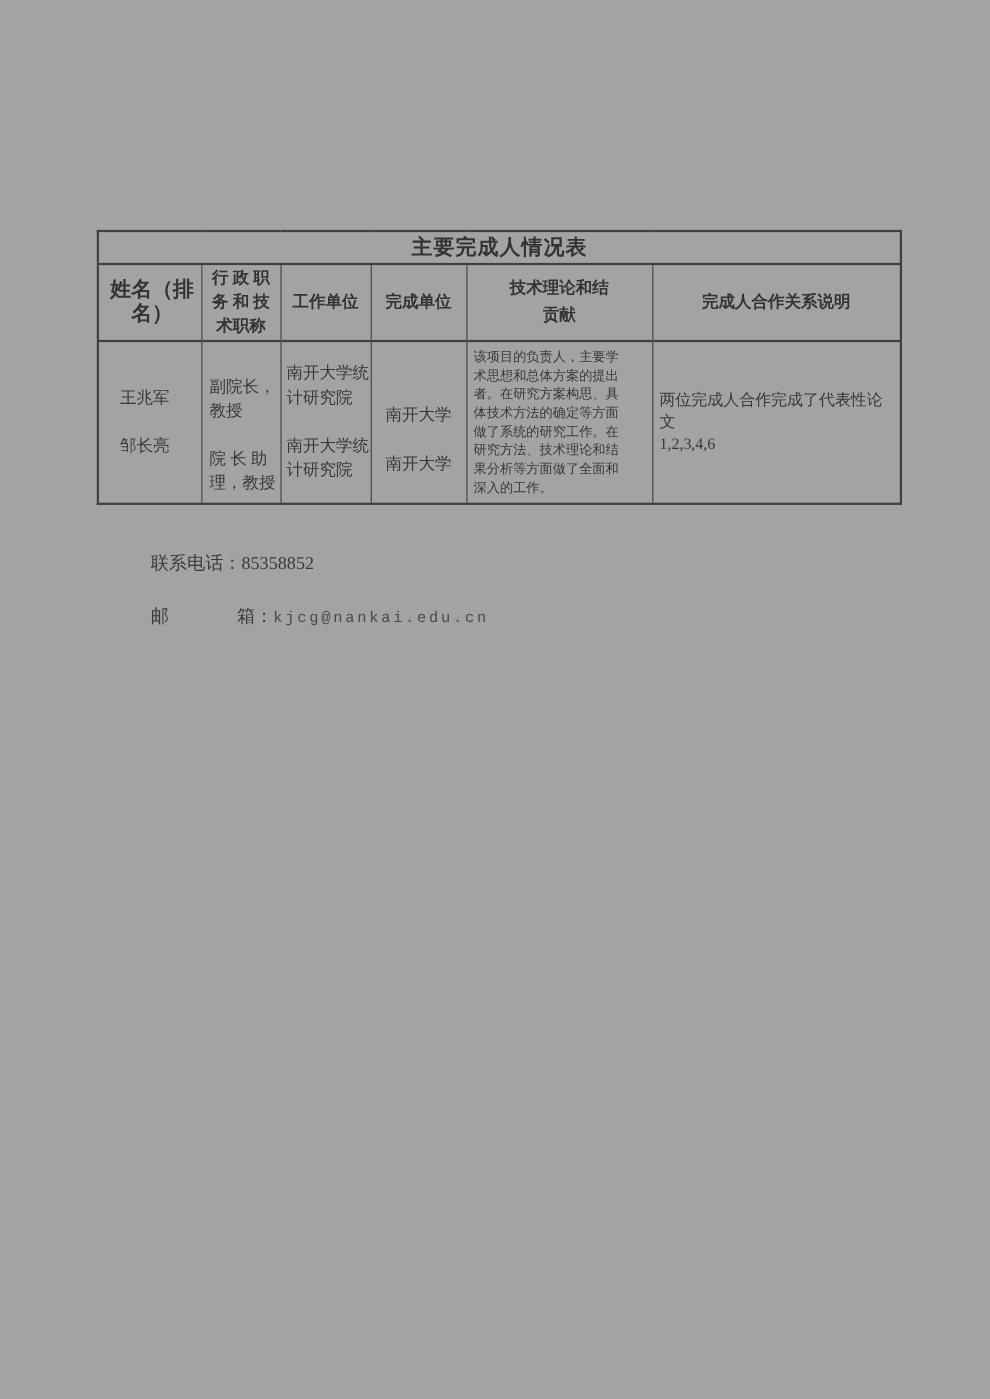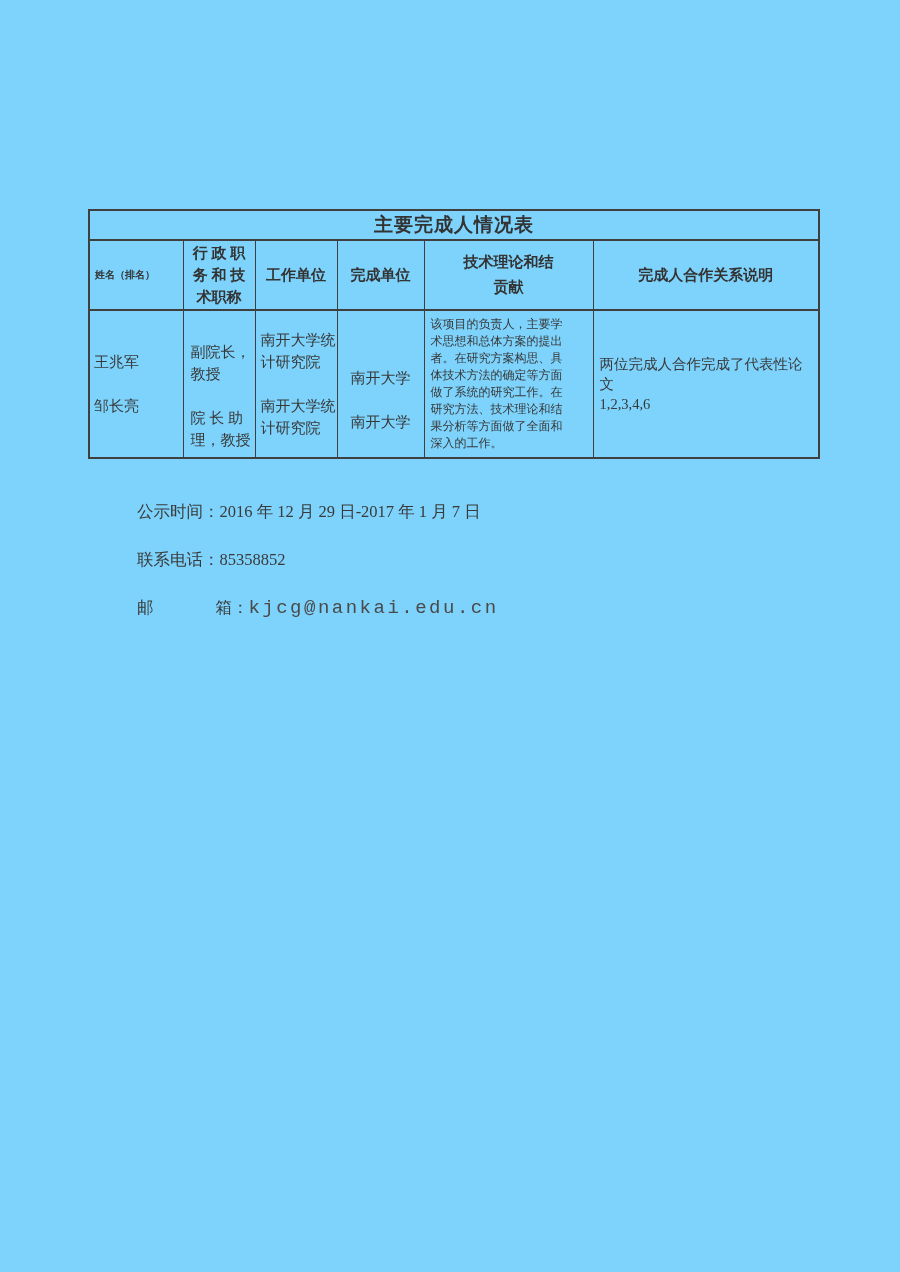--- a/index.html
+++ b/index.html
@@ -1,19 +1,19 @@
 <!DOCTYPE html>
 <html><head>
 <meta charset="utf-8">
 <style>
   html,body{margin:0;padding:0;background:#e8e8e8;}
   .page{
     position:relative;
     width:900px;height:1272px;
-    background:#7dd3fc;
+    background:#a3a3a3;
     font-family:"Liberation Serif","DejaVu Serif",serif;
     color:#3a3a3a;
     overflow:hidden;
   }
   
   table.doc-table{
     position:absolute;left:88px;top:209px;
     width:730px;
     table-layout:fixed;
     border-collapse:collapse;
@@ -35,31 +35,31 @@
   }
   .header-row th{
     height:69px;
     font-size:15px;font-weight:bold;
     line-height:22px;
     text-align:center;vertical-align:middle;
     white-space:pre-line;
     border-bottom:2px solid #3f3f3f;
     color:#333;
   }
-  .header-row th.h-name{text-align:left;padding-left:5px;font-size:10px;margin-top:48px;}
+  .header-row th.h-name{text-align:center;padding-left:5px;font-size:19px;margin-top:48px;}
   .header-row th.h-contrib{line-height:25px;}
   .data-row td{
     height:148px;
     font-size:15px;
     line-height:22px;
     vertical-align:middle;
     white-space:pre-line;
     text-align:left;
   }
-  td.c-name{padding-left:4px;}
+  td.c-name{padding-left:19px;}
   td.c-title{padding-left:7px;padding-top:24px;}
   td.c-work{padding-left:5px;}
   td.c-unit{text-align:center;padding-top:32px;}
   td.c-contrib{
     vertical-align:top;
     font-size:12px;
     line-height:17px;
     padding:5px 4px 0 6px;
   }
   td.c-coop{
@@ -73,21 +73,21 @@
     position:absolute;left:137px;top:498px;width:678px;
     font-size:16.5px;
     line-height:28px;
     color:#3a3a3a;
   }
   .notice p{margin:0;white-space:pre-wrap;}
   .notice p + p{margin-top:20px;}
   .p-objection{text-align:justify;}
   .email-address{
     font-family:"Liberation Mono","DejaVu Sans Mono",monospace;
-    font-size:19px;
+    font-size:14px;
     letter-spacing:2.5px;
     color:#4a4a4a;
   }
 </style>
 </head>
 <body>
 
 <div class="page">
 
   <table class="doc-table">
@@ -141,18 +141,17 @@
 研究方法、技术理论和结
 果分析等方面做了全面和
 深入的工作。</td>
         <td class="c-coop">两位完成人合作完成了代表性论文
 1,2,3,4,6</td>
       </tr>
     </tbody>
   </table>
 
   <div class="notice">
-    <p class="p-period">公示时间：2016 年 12 月 29 日-2017 年 1 月 7 日</p>
     <p class="p-phone">联系电话：85358852</p>
     <p class="p-email"><span>邮               箱：</span><span class="email-address">kjcg@nankai.edu.cn</span></p>
   </div>
 
 </div>
 
 </body></html>

